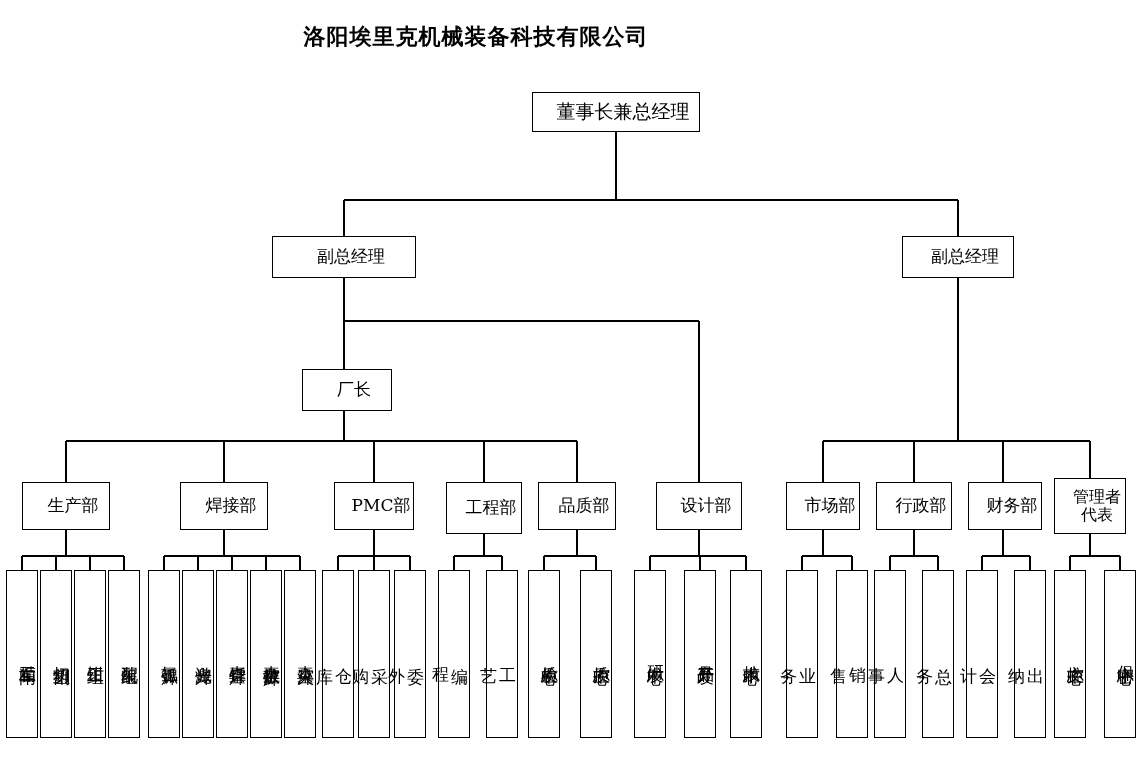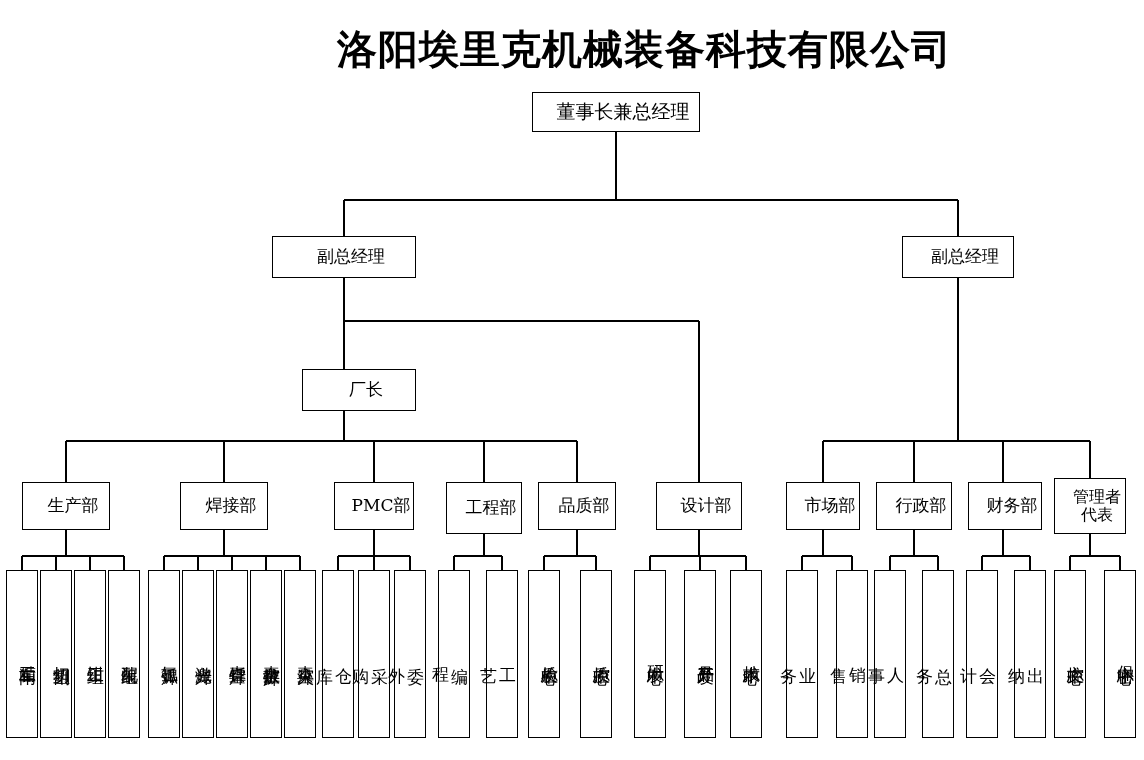--- a/index.html
+++ b/index.html
@@ -5,23 +5,23 @@
   html,body{margin:0;padding:0;background:#ffffff;}
   body{
     width:1144px;height:760px;overflow:hidden;
     font-family:"DejaVu Sans","Liberation Sans",sans-serif;
     color:#000;
   }
   #chart-root{position:relative;width:1144px;height:760px;}
 
   .title{
     position:absolute;left:0;top:22px;width:952px;
-    text-align:right;
+    text-align:center;
     font-family:"DejaVu Serif","Liberation Serif",serif;
-    font-weight:bold;font-size:40px;letter-spacing:1px;
+    font-weight:bold;font-size:22px;letter-spacing:1px;
     white-space:nowrap;
   }
 
   svg.lines{position:absolute;left:0;top:0;width:1144px;height:760px;}
   svg.lines line, svg.lines path{stroke:#000;stroke-width:1.4;shape-rendering:crispEdges;fill:none;}
 
   .node{
     position:absolute;
     border:1.4px solid #000;
     background:#fff;
@@ -131,21 +131,21 @@
   <div id="node-layer">
       <div class="node h big" style="left: 532px; top: 92px; width: 168px; height: 40px;">
         <span>董事长兼总经理</span>
       </div>
       <div class="node h" style="left: 272px; top: 236px; width: 144px; height: 42px;">
         <span>副总经理</span>
       </div>
       <div class="node h" style="left: 902px; top: 236px; width: 112px; height: 42px;">
         <span>副总经理</span>
       </div>
-      <div class="node h" style="left: 302px; top: 369px; width: 114px; height: 42px;">
+      <div class="node h" style="left: 302px; top: 369px; width: 90px; height: 42px;">
         <span>厂长</span>
       </div>
       <div class="node h" style="left: 22px; top: 482px; width: 88px; height: 48px;">
         <span>生产部</span>
       </div>
       <div class="node h" style="left: 180px; top: 482px; width: 88px; height: 48px; font-family: Liberation Serif, serif;">
         <span>焊接部</span>
       </div>
       <div class="node h" style="left: 334px; top: 482px; width: 80px; height: 48px; text-align: center;">
         <span>PMC部</span>

